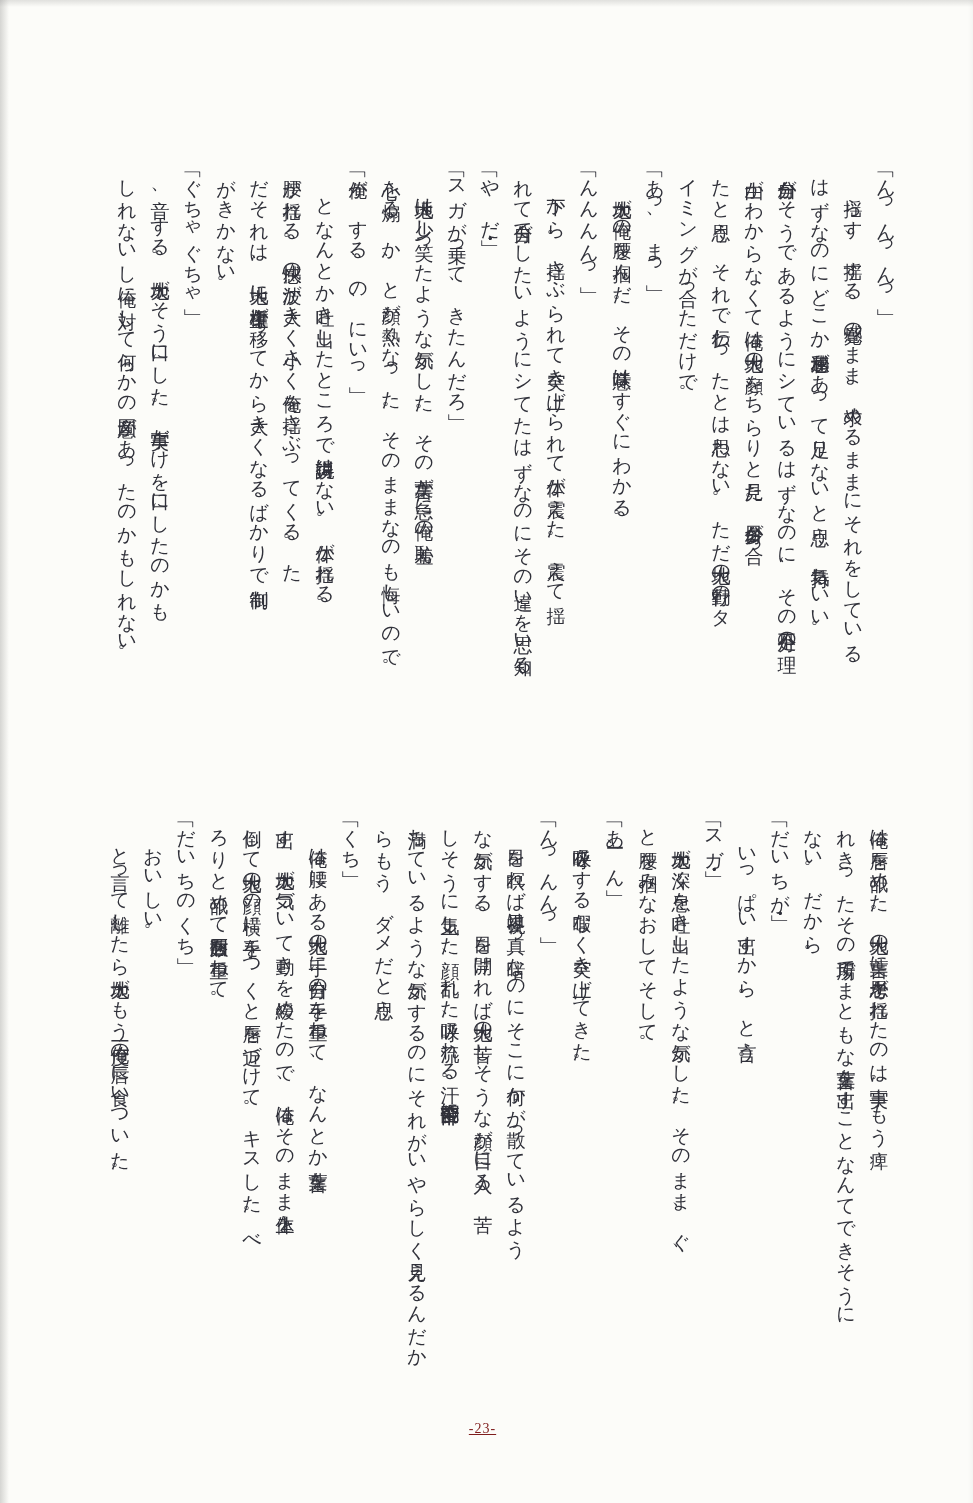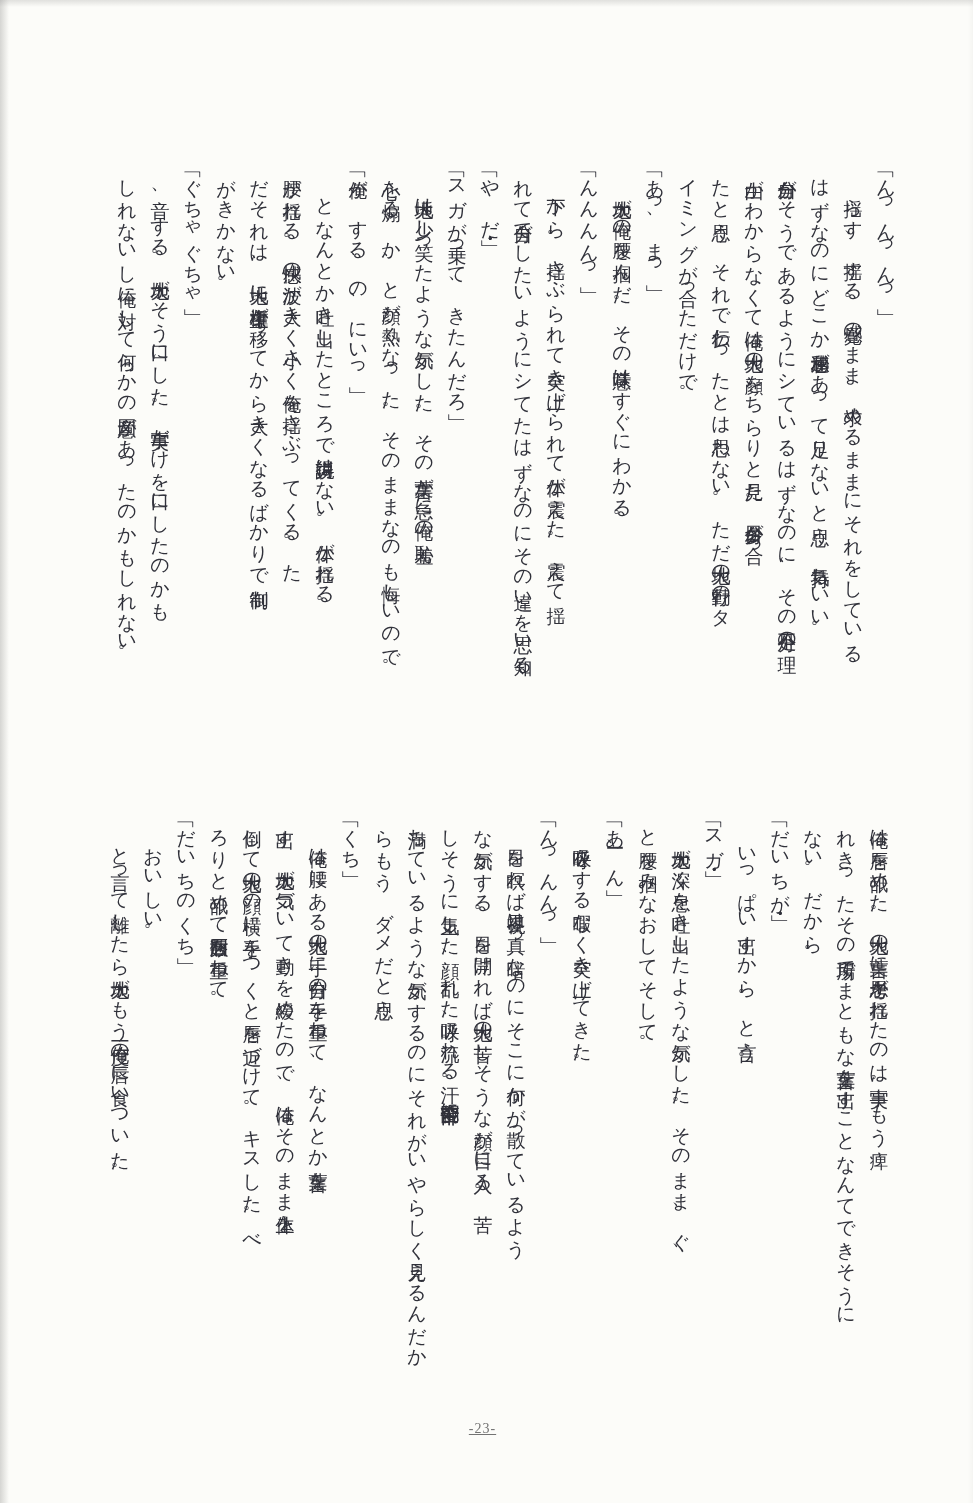--- a/index.html
+++ b/index.html
@@ -50,21 +50,21 @@
     height: 562px;
   }
   .page-number {
     position: absolute;
     left: 0;
     right: 8px;
     bottom: 66px;
     text-align: center;
     font-size: 14px;
     letter-spacing: 1px;
-    color: #737373;
+    color: #7f1d1d;
     text-decoration: underline;
   }
 </style>
 </head>
 <body>
 
 <div class="page">
 
   <div class="tblock upper">
       <p class="tline">「んっんっんっ」</p>

